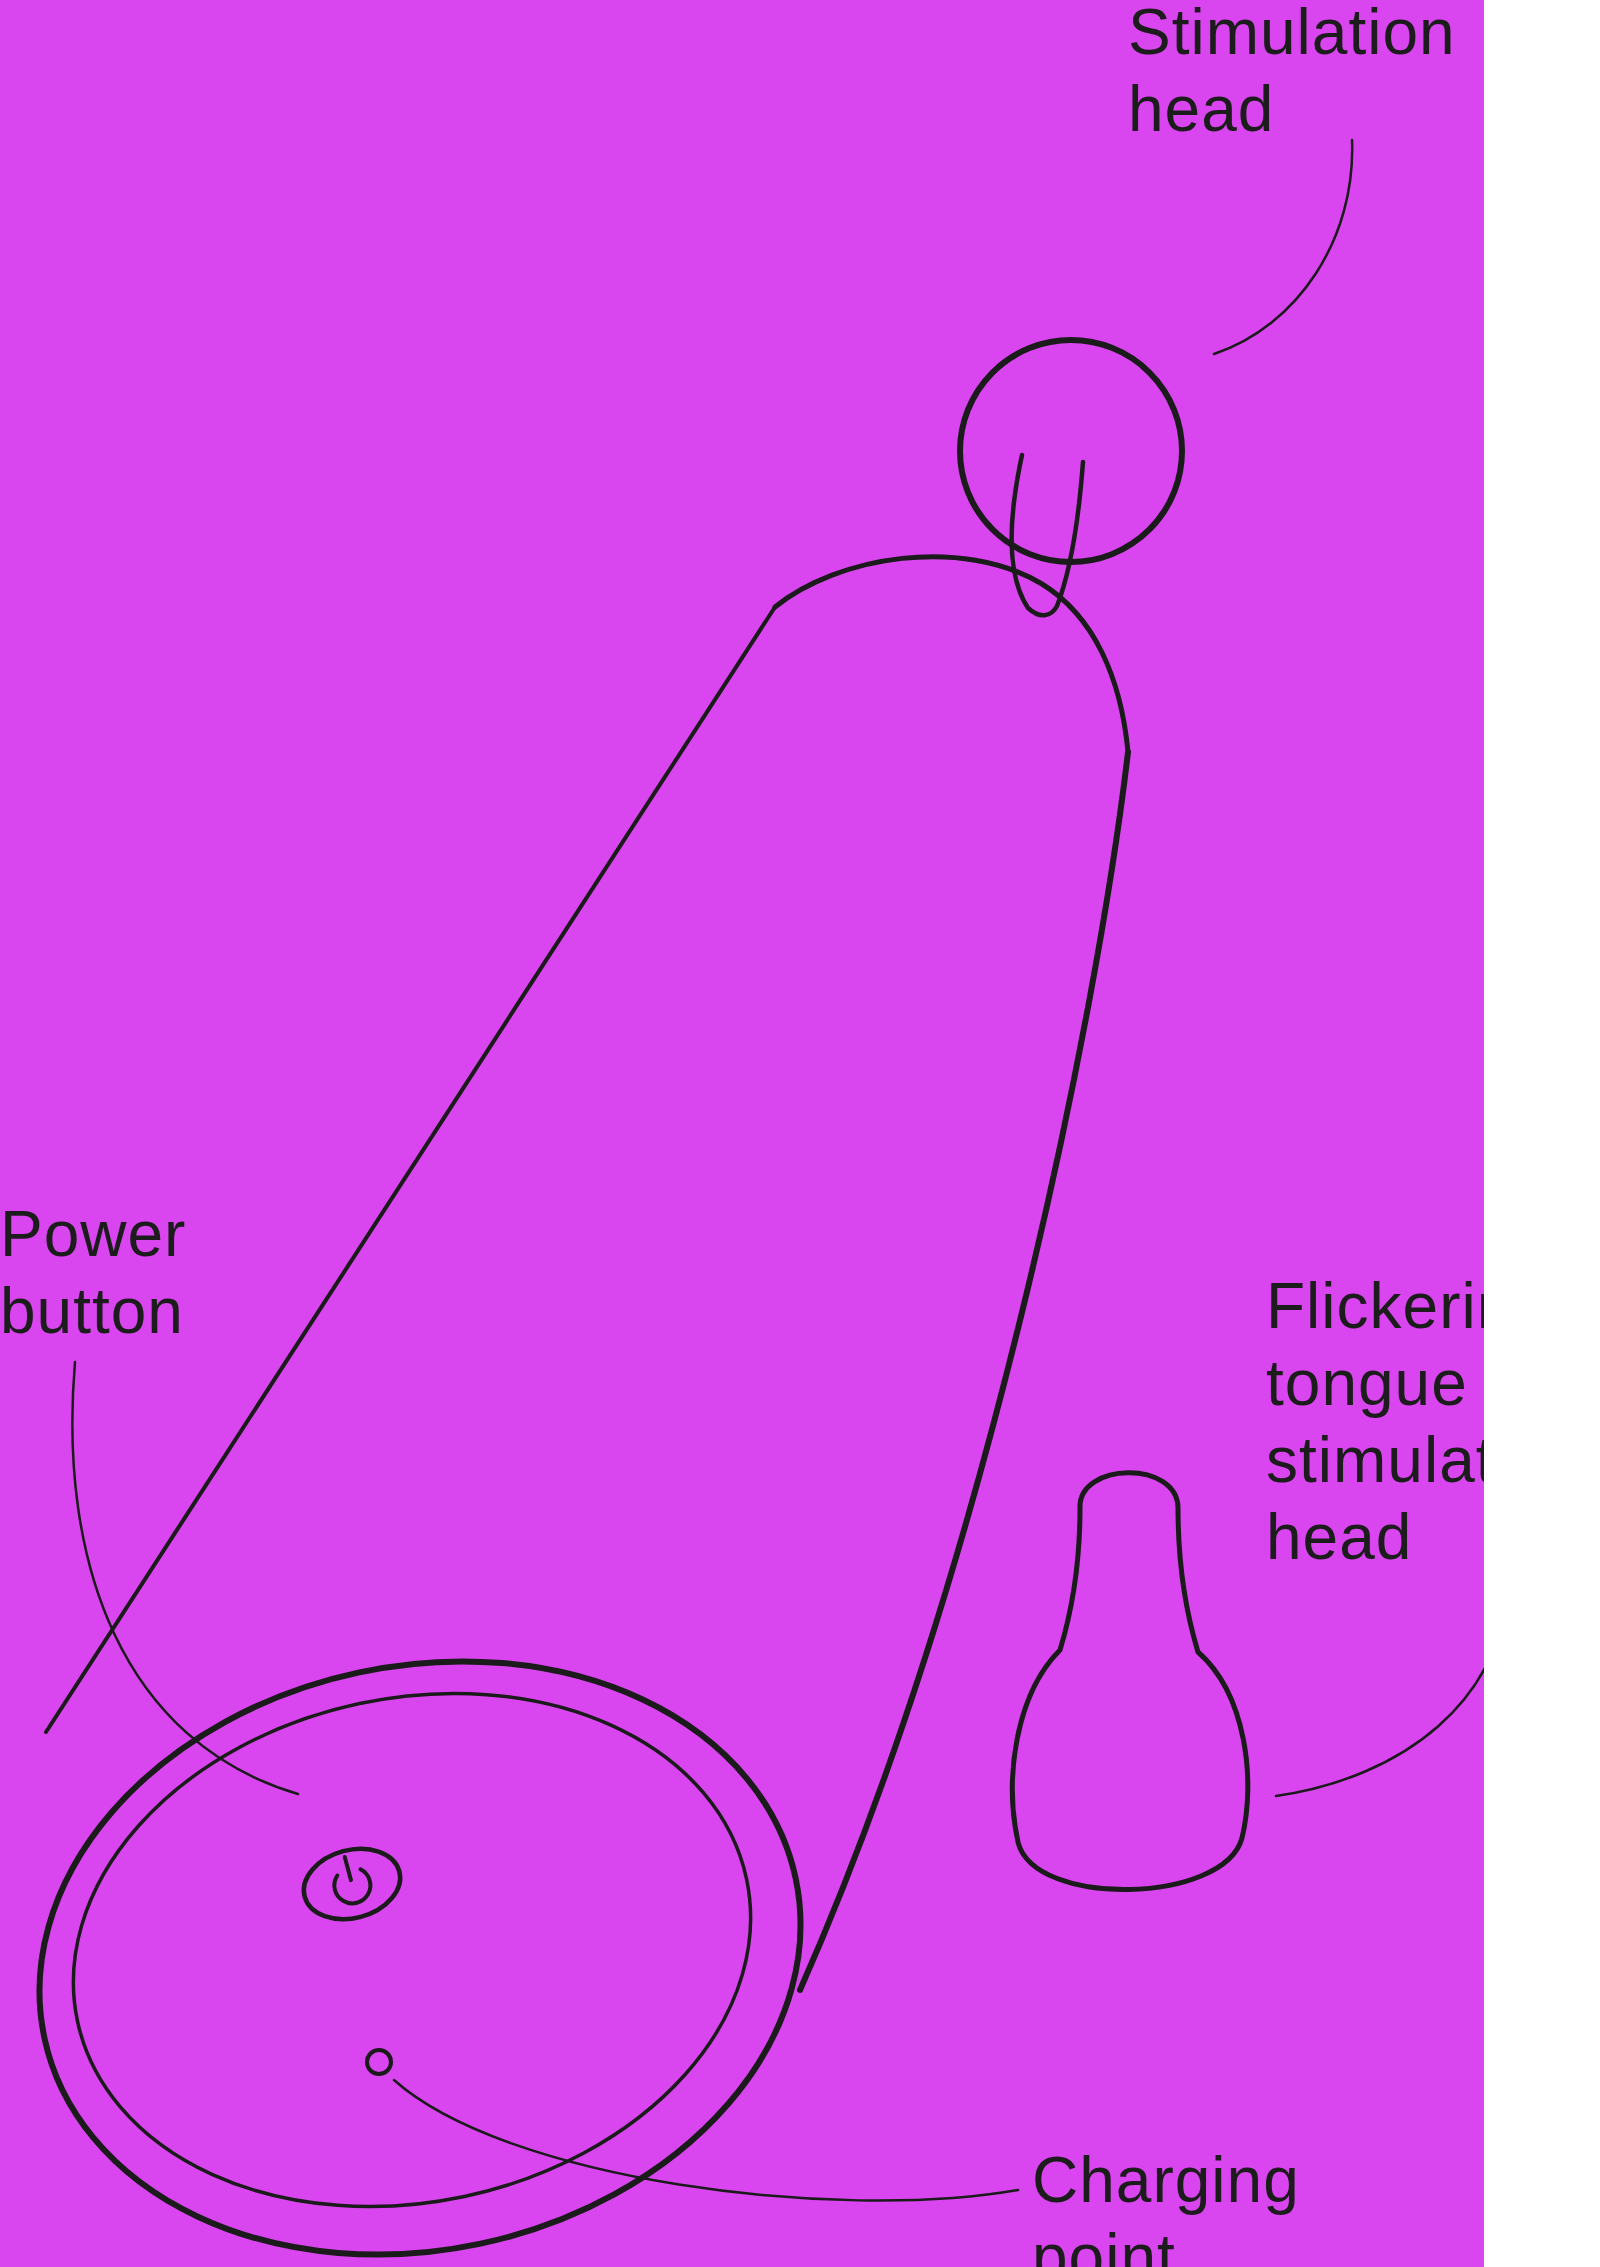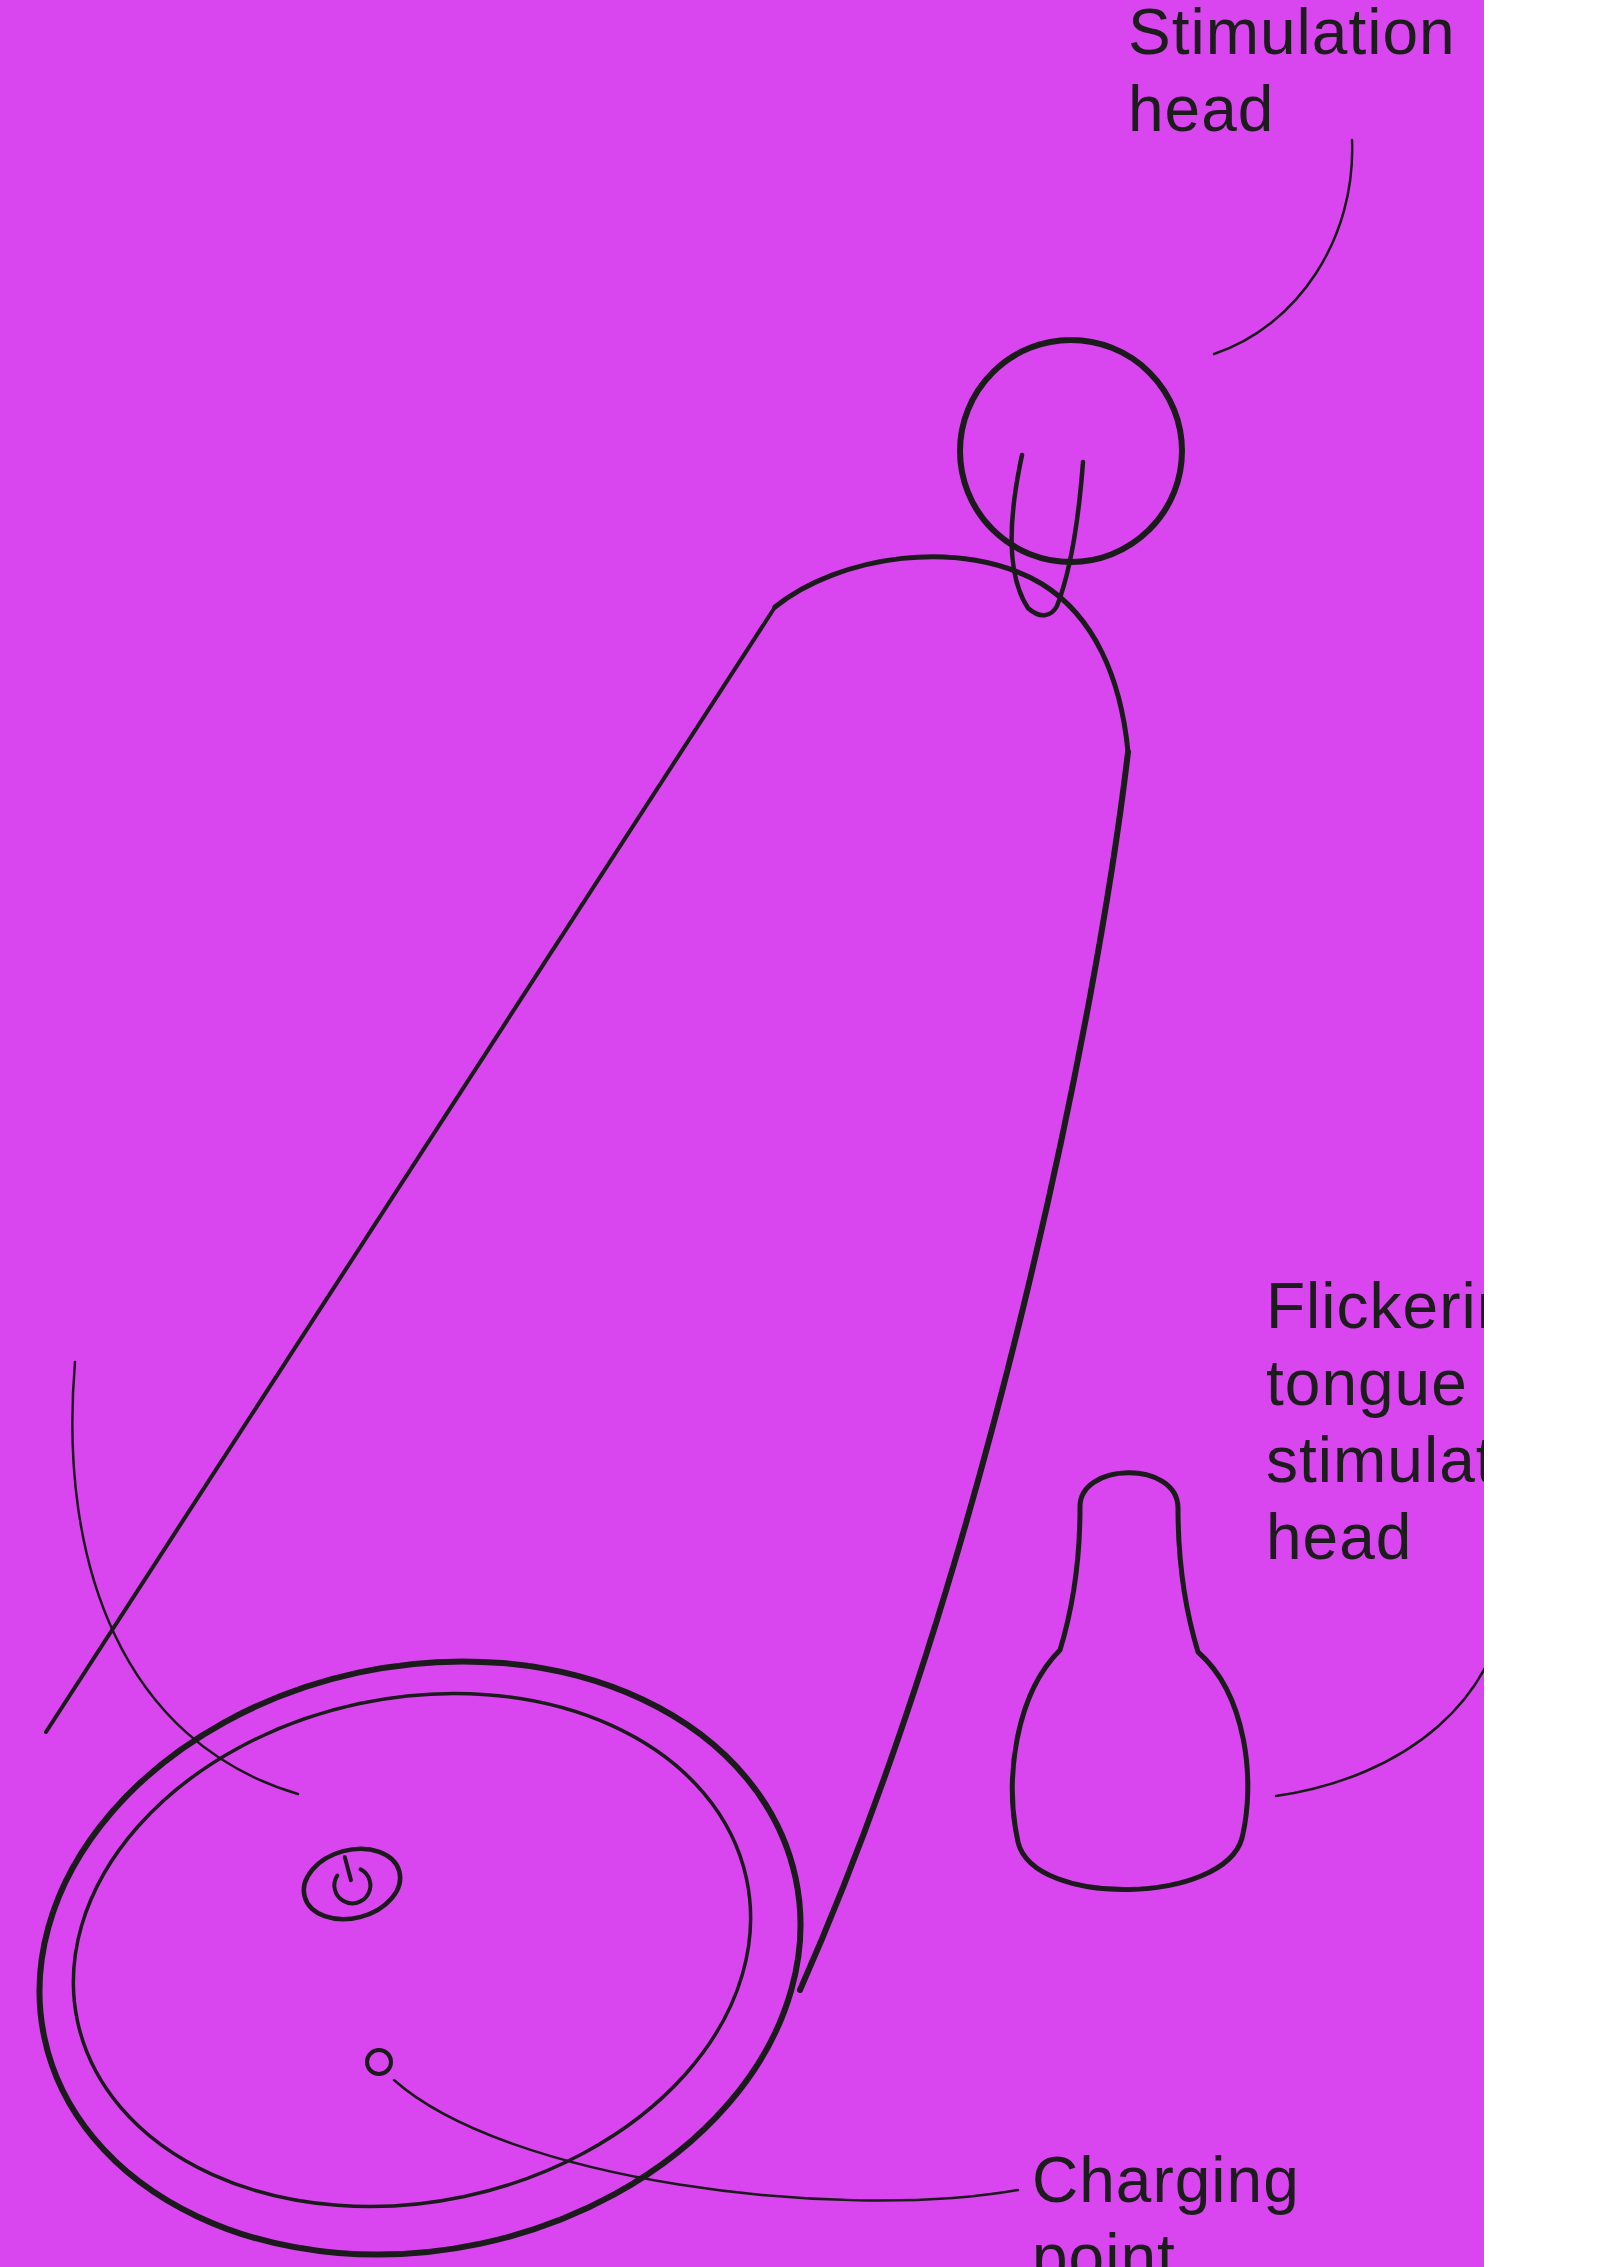--- a/index.html
+++ b/index.html
@@ -82,20 +82,22 @@
       <path d="M 1352 140 C 1356 238, 1298 326, 1214 354"></path>
       <path d="M 75 1362 C 58 1562, 122 1742, 298 1794"></path>
       <path d="M 1508 1578 C 1506 1700, 1402 1778, 1276 1796"></path>
       <path d="M 1018 2190 C 834 2222, 506 2180, 394 2080"></path>
     </g>
   </svg>
 
   <div class="part-label label-stimulation-head">Stimulation
 head</div>
 
+  <div class="part-label label-power-button">Power
+button</div>
 
   <div class="part-label label-flickering">Flickering
 tongue
 stimulation
 head</div>
 
   <div class="part-label label-charging-point">Charging
 point</div>
 
 </div>

